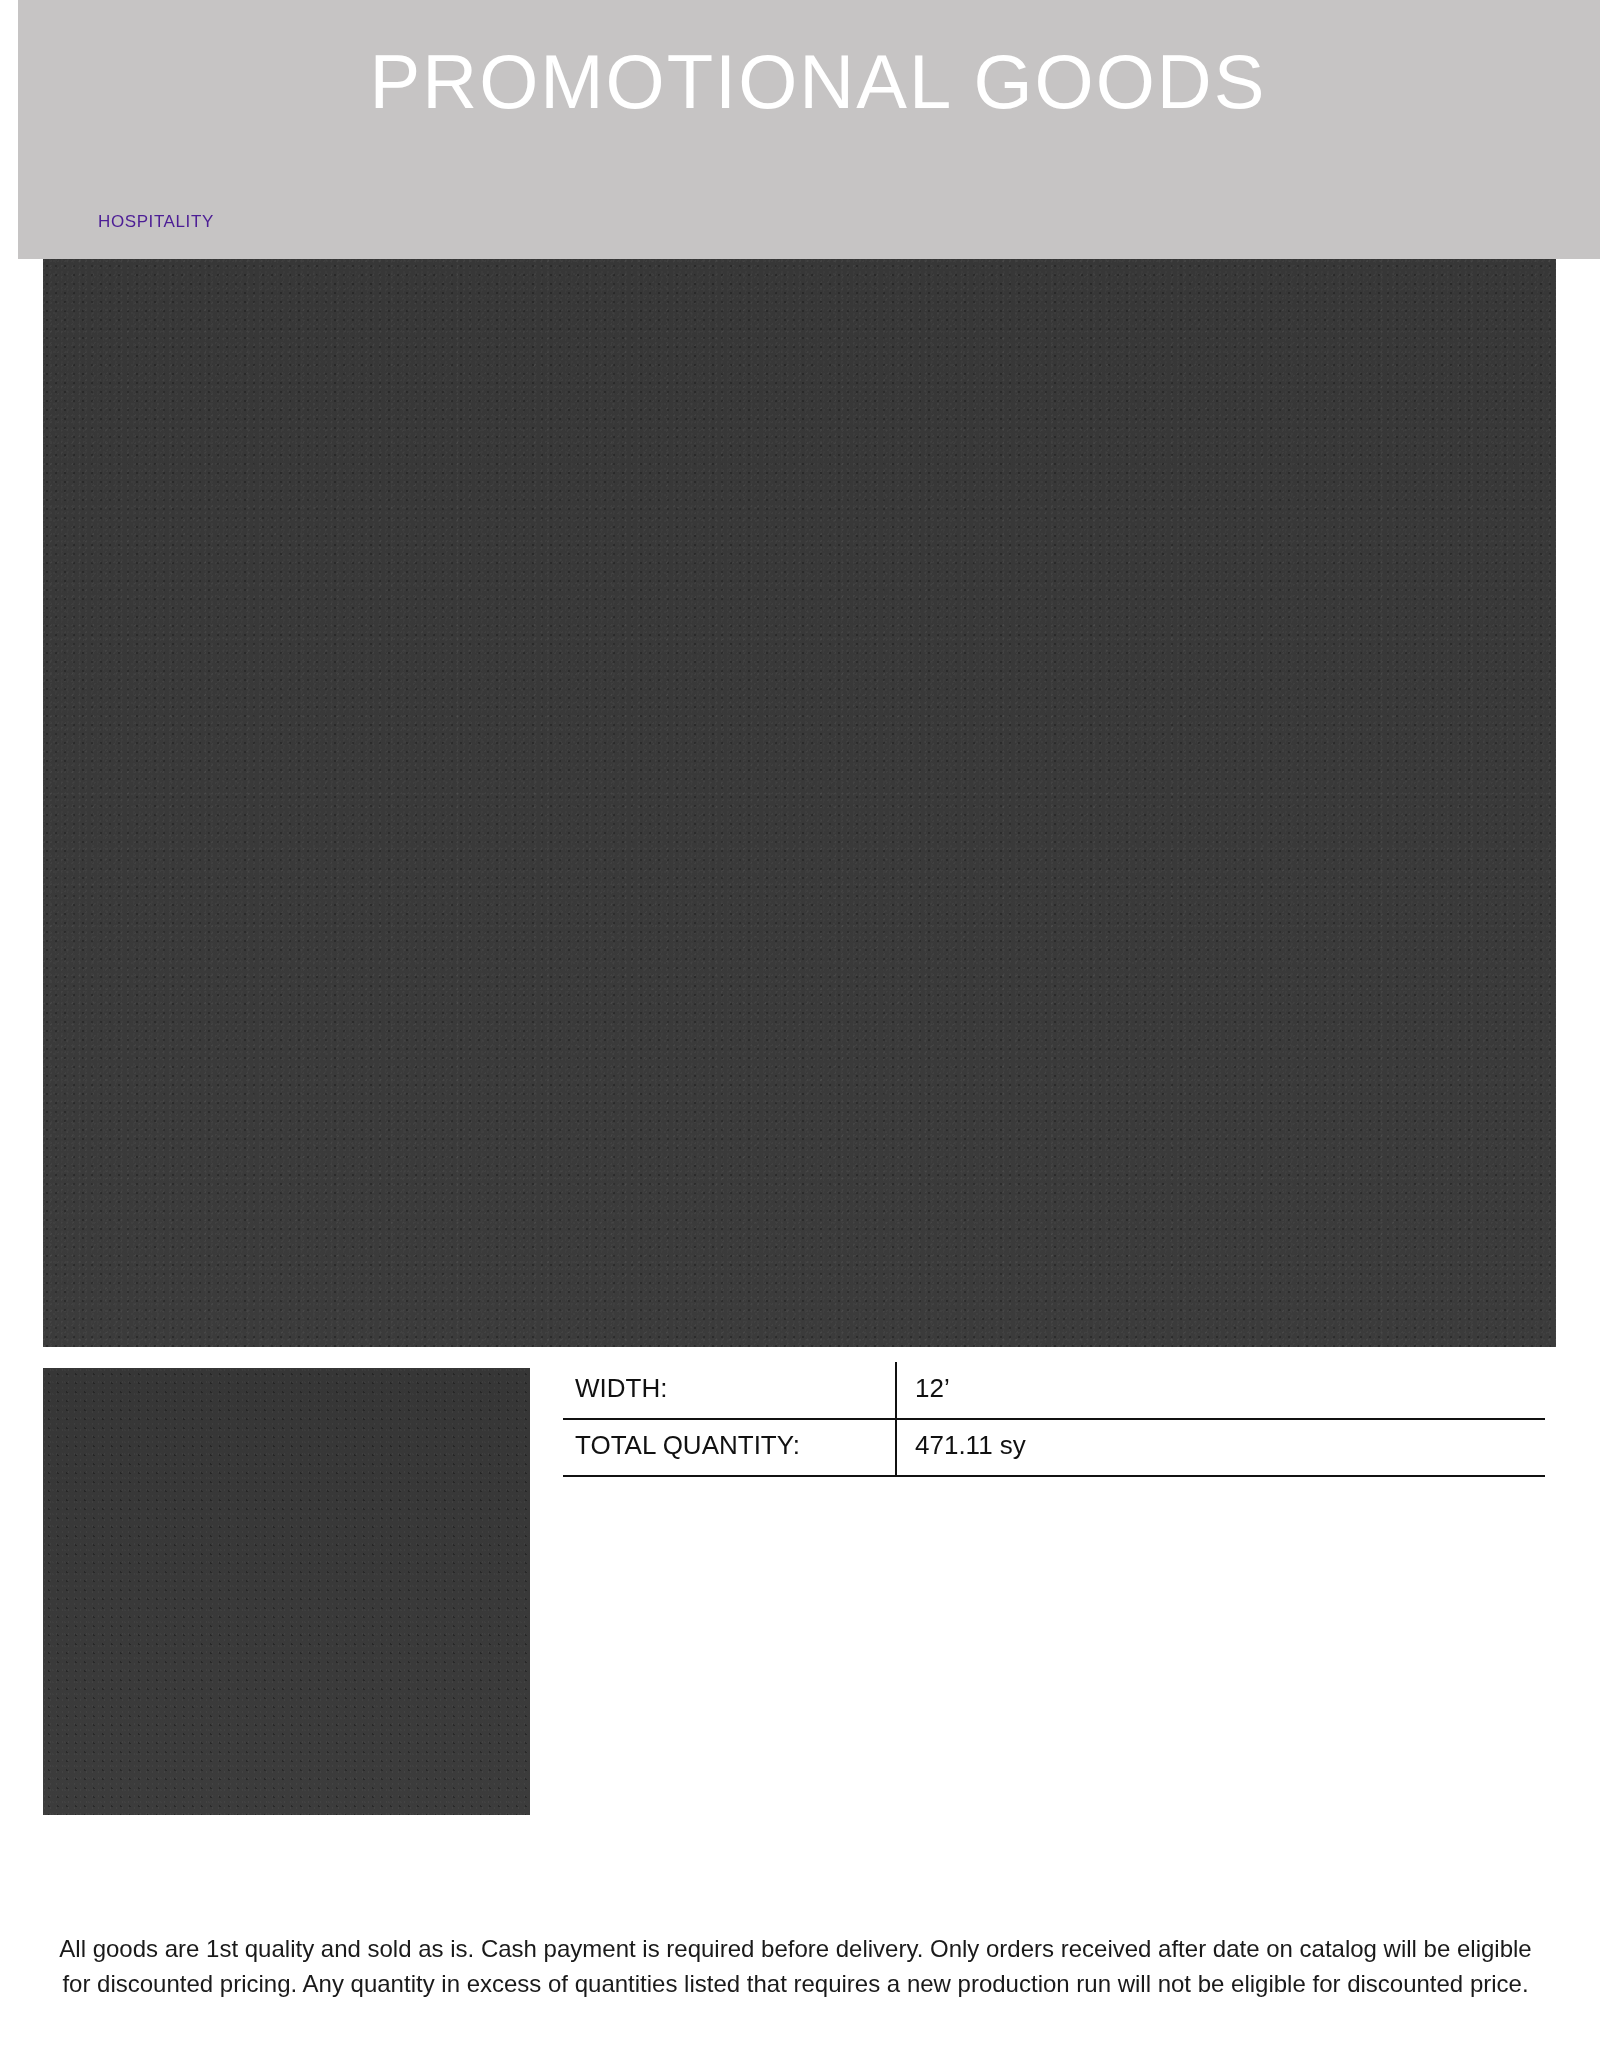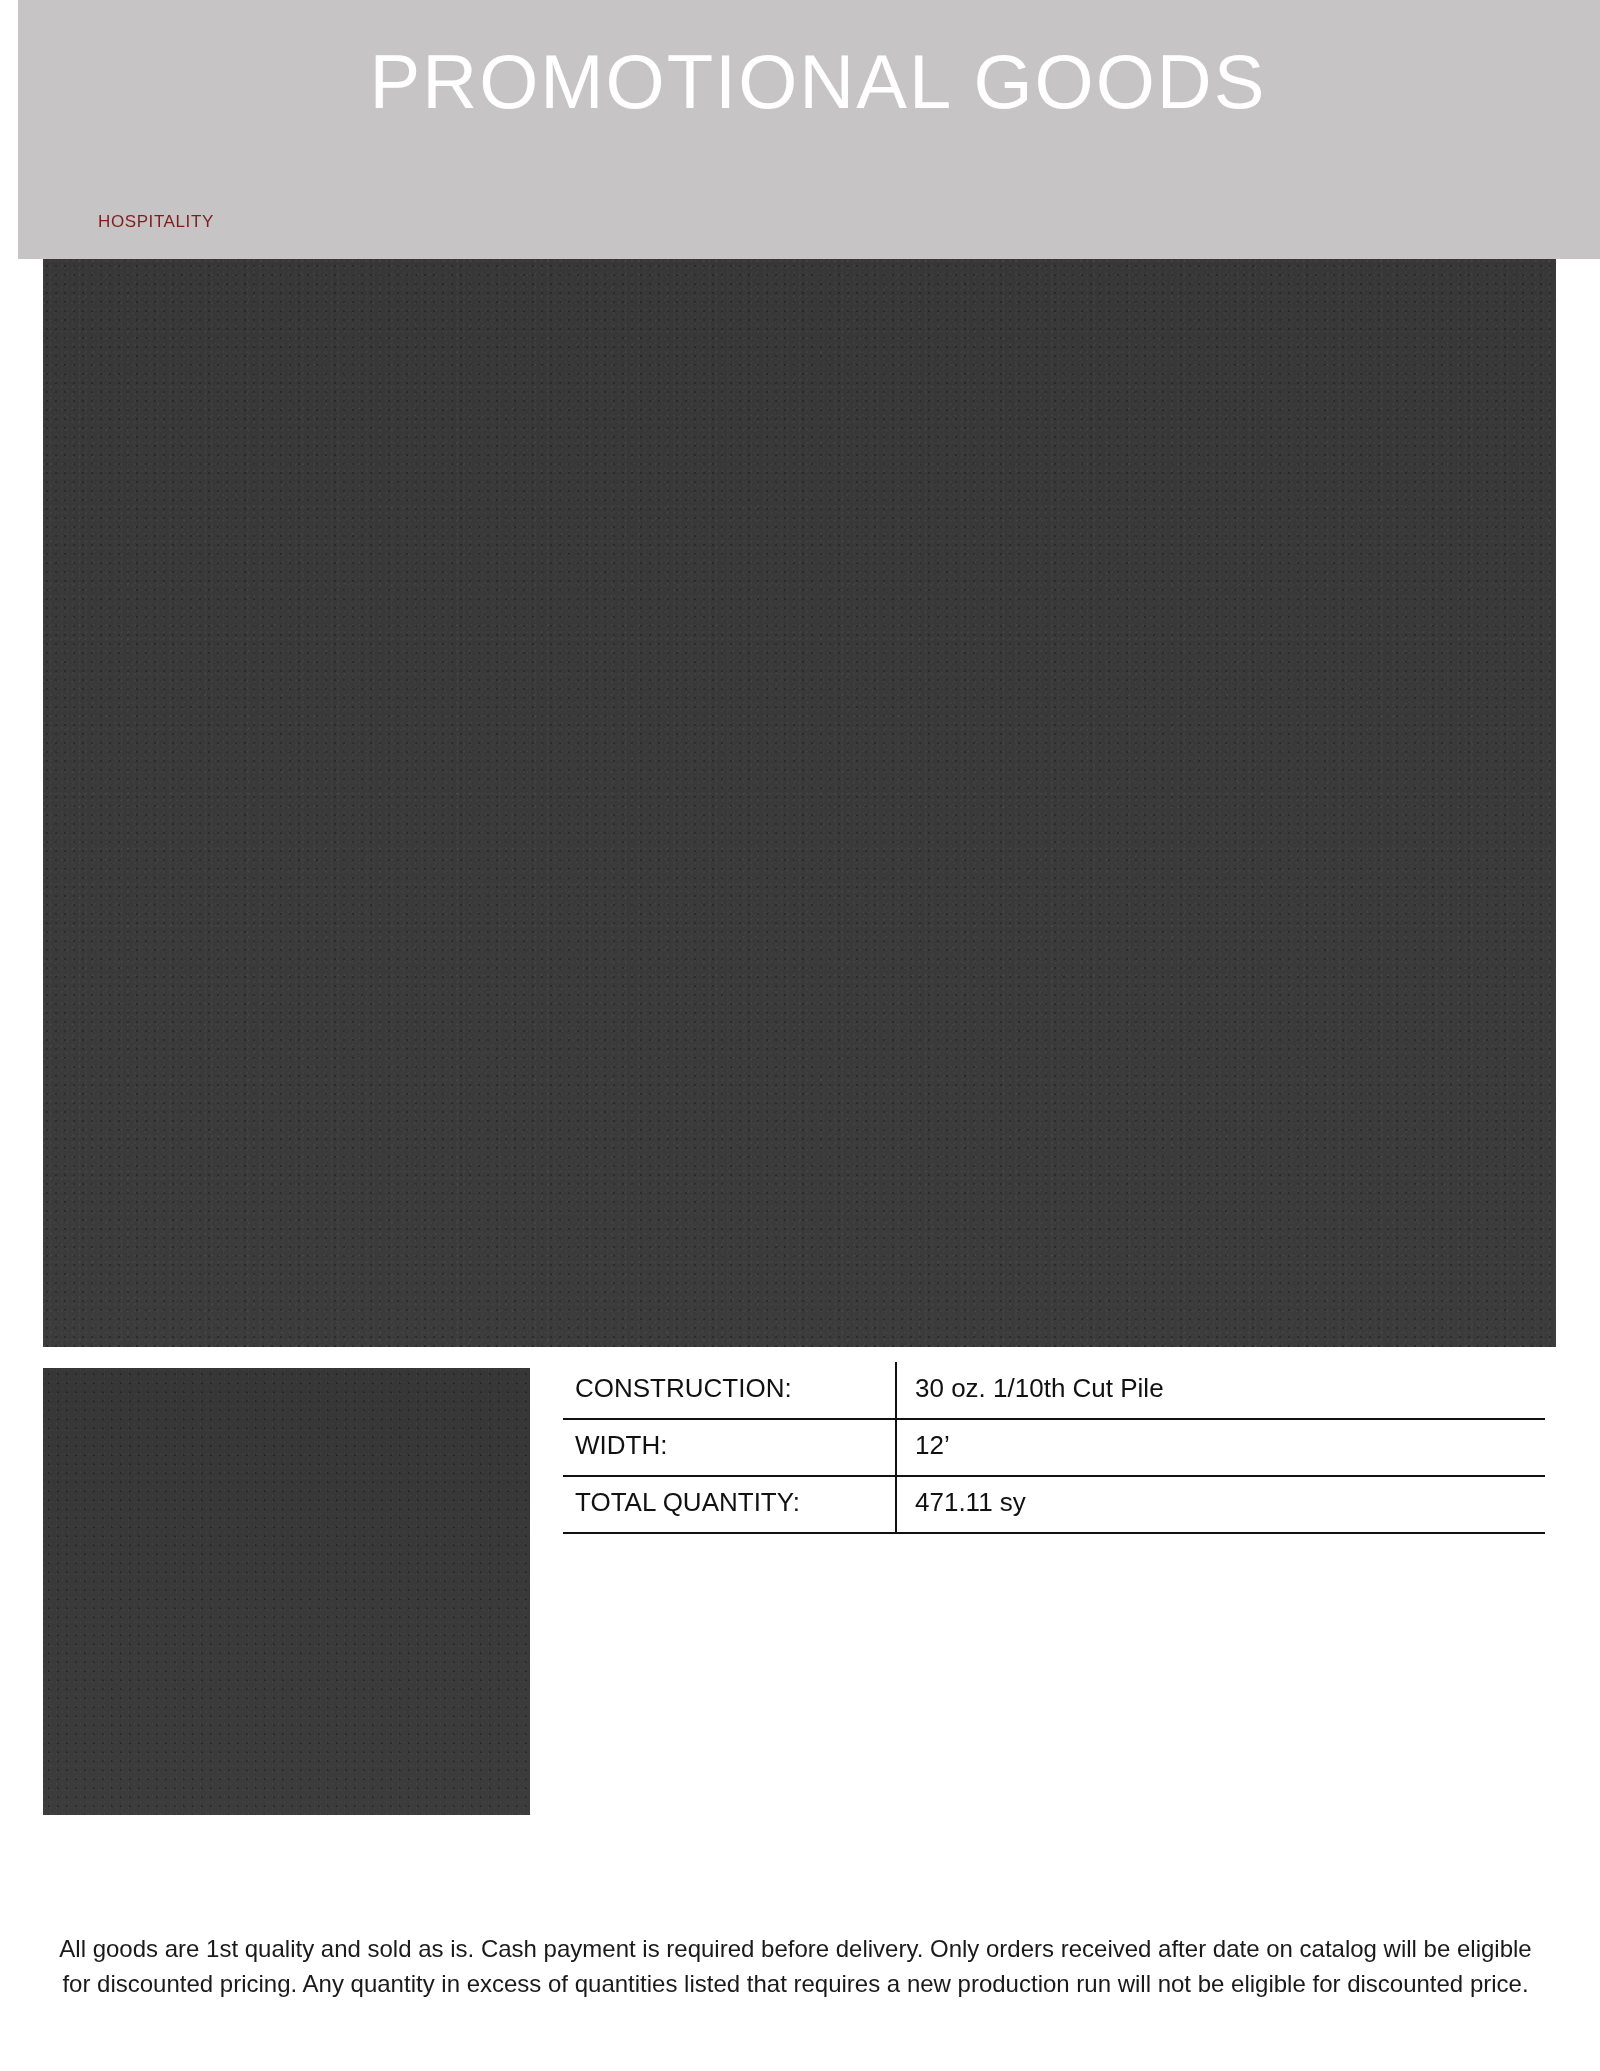--- a/index.html
+++ b/index.html
@@ -37,21 +37,21 @@
     color: #ffffff;
     font-weight: 400;
     font-family: "Liberation Sans", sans-serif;
   }
   .header-sub {
     position: absolute;
     top: 212px;
     left: 80px;
     font-size: 17px;
     letter-spacing: 0.6px;
-    color: #7f1d1d;
+    color: #4c1d95;
     font-weight: 400;
   }
 
   
   .hero-swatch {
     position: absolute;
     top: 259px;
     left: 43px;
     width: 1513px;
     height: 1088px;
@@ -131,24 +131,20 @@
   <div class="header-sub">HOSPITALITY</div>
 </div>
 
 <div class="hero-swatch"></div>
 
 <div class="small-swatch"></div>
 
 <table class="spec-table">
   <tbody>
     <tr>
-      <td class="spec-label">CONSTRUCTION:</td>
-      <td class="spec-value">30 oz. 1/10th Cut Pile</td>
-    </tr>
-    <tr>
       <td class="spec-label">WIDTH:</td>
       <td class="spec-value">12’</td>
     </tr>
     <tr>
       <td class="spec-label">TOTAL QUANTITY:</td>
       <td class="spec-value">471.11 sy</td>
     </tr>
   </tbody>
 </table>
 

